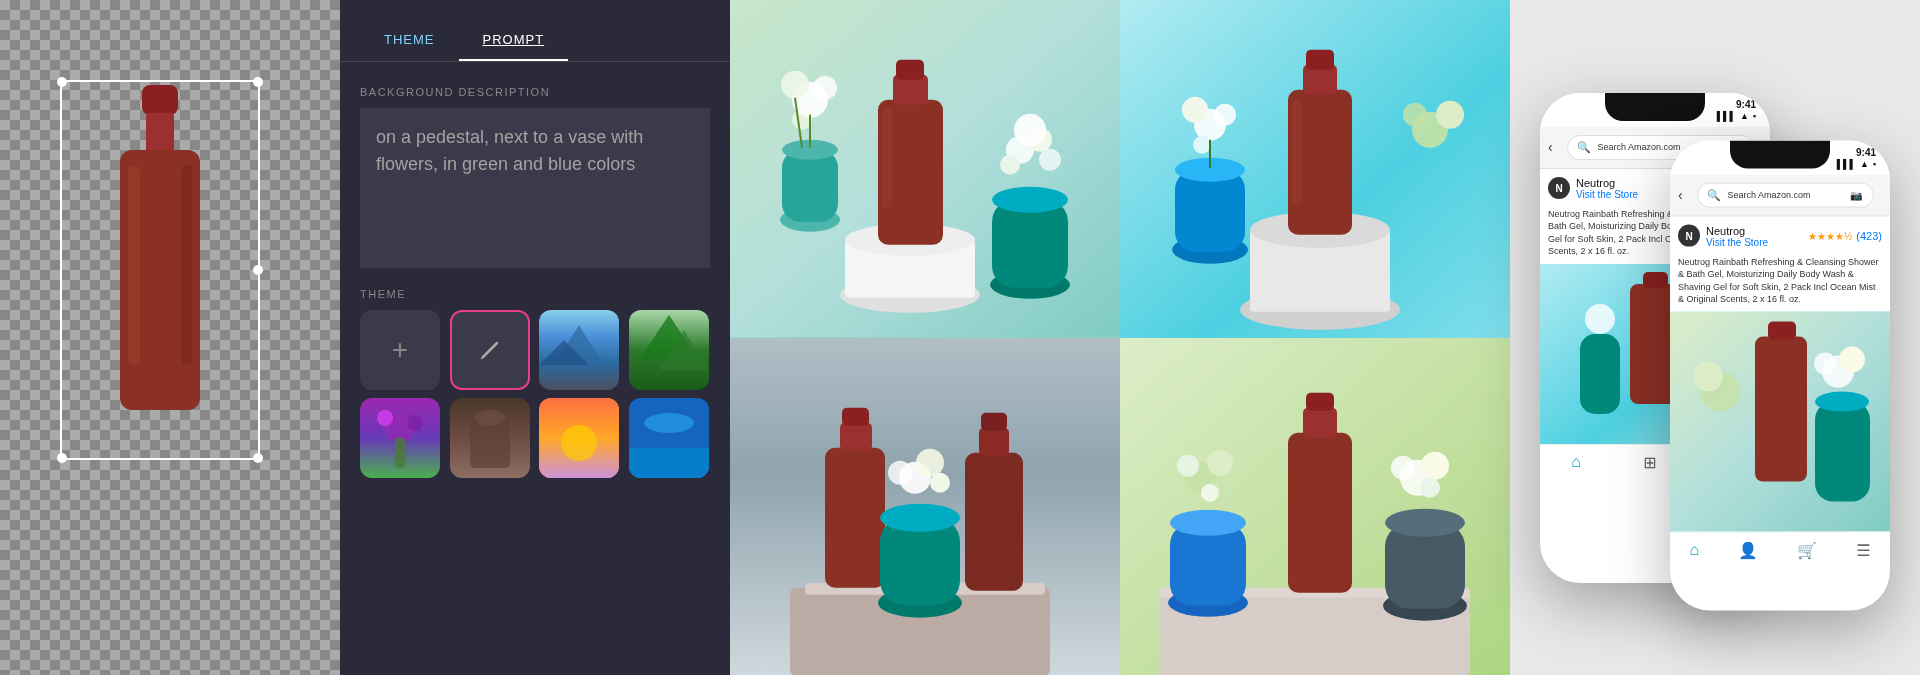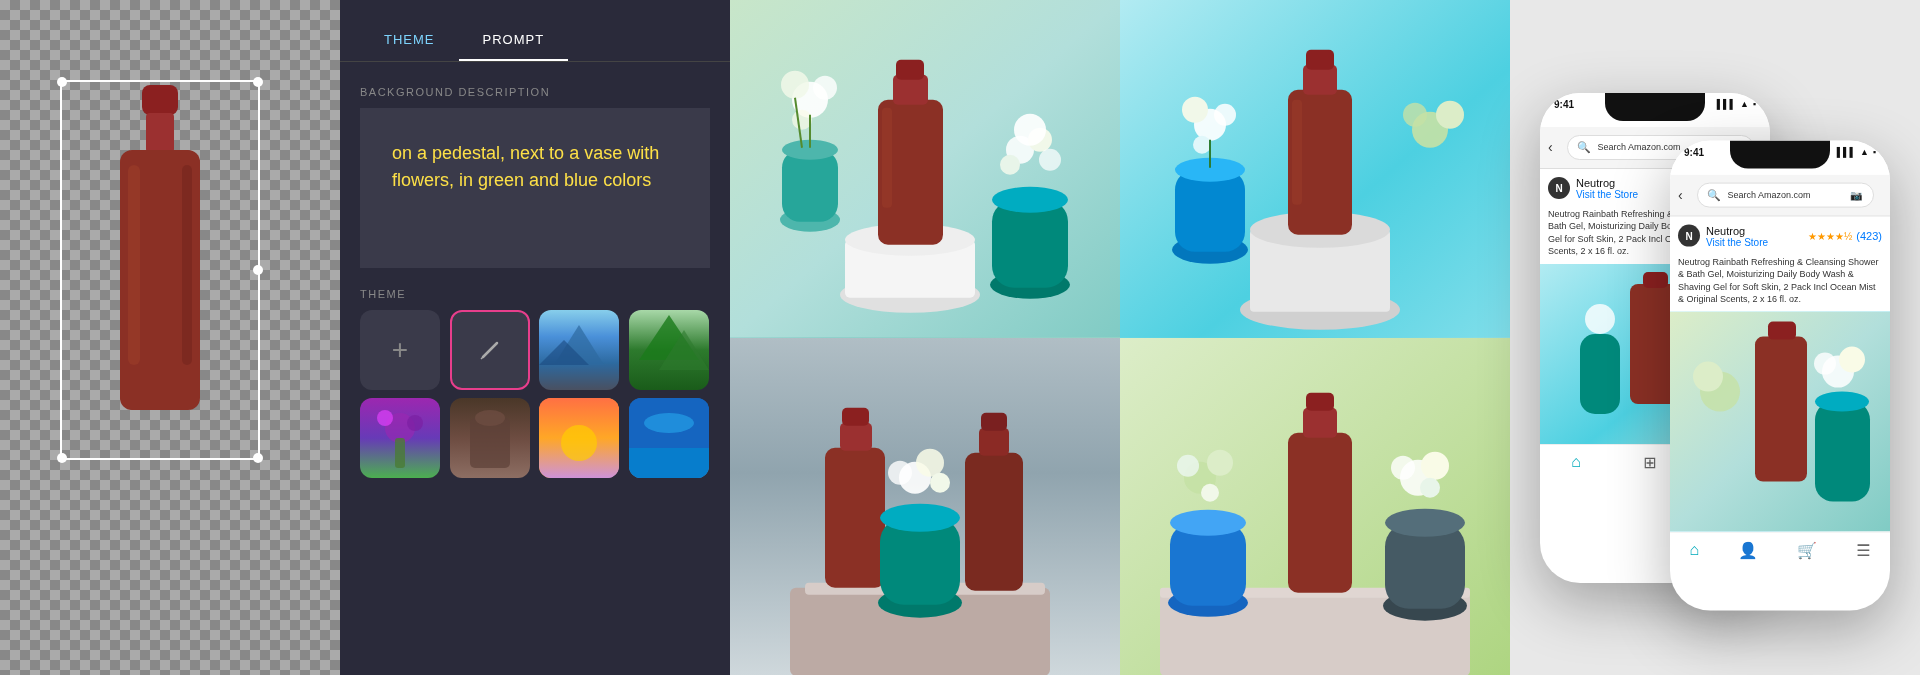--- a/index.html
+++ b/index.html
@@ -76,42 +76,43 @@
       font-size: 13px;
       letter-spacing: 1px;
       cursor: pointer;
       color: #7dd3fc;
       border-bottom: 2px solid transparent;
     }
 
     .tab.active {
       color: white;
       border-bottom: 2px solid white;
+      text-decoration: underline;
     }
 
     .panel-body {
       padding: 24px 20px;
       flex: 1;
       display: flex;
       flex-direction: column;
       gap: 20px;
     }
 
     .section-label {
       font-size: 11px;
       letter-spacing: 1.5px;
       color: #888;
       margin-bottom: 10px;
     }
 
     .prompt-textarea {
       background: #3a3a4a;
       border-radius: 0;
-      padding: 32px;
-      color: #fde047;
+      padding: 16px;
+      color: #a3a3a3;
       font-size: 18px;
       line-height: 1.5;
       min-height: 160px;
     }
 
     .style-grid {
       display: grid;
       grid-template-columns: repeat(4, 1fr);
       gap: 8px;
     }
@@ -240,26 +241,27 @@
       margin: 0 auto;
       position: absolute;
       left: 50%;
       transform: translateX(-50%);
       top: 0;
     }
 
     .phone-status-bar {
       display: flex;
       justify-content: space-between;
-      align-items: flex-start;
+      align-items: flex-end;
       padding: 6px 14px;
       font-size: 10px;
       font-weight: 600;
       color: #111;
       height: 34px;
+      flex-direction: column;
     }
 
     .status-icons {
       display: flex;
       gap: 4px;
       align-items: center;
       font-size: 9px;
     }
 
     .amazon-search-bar {

